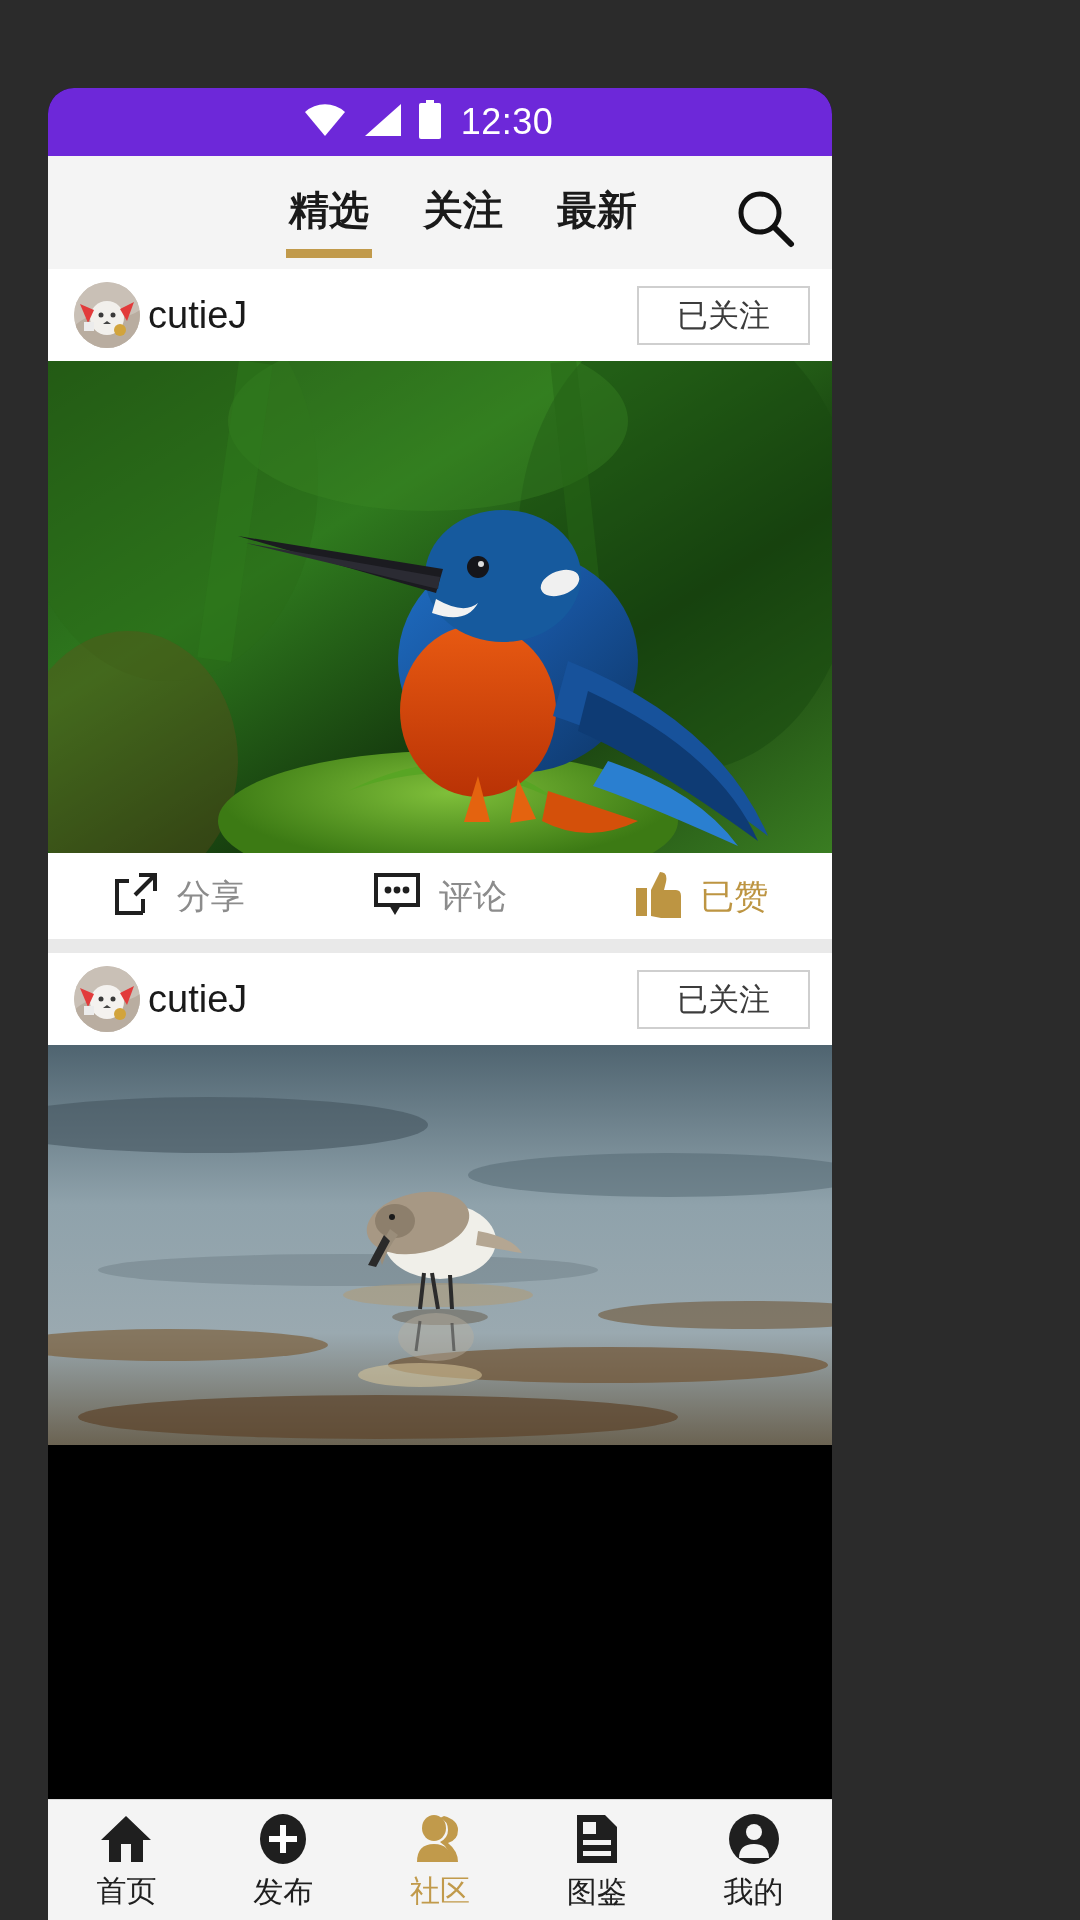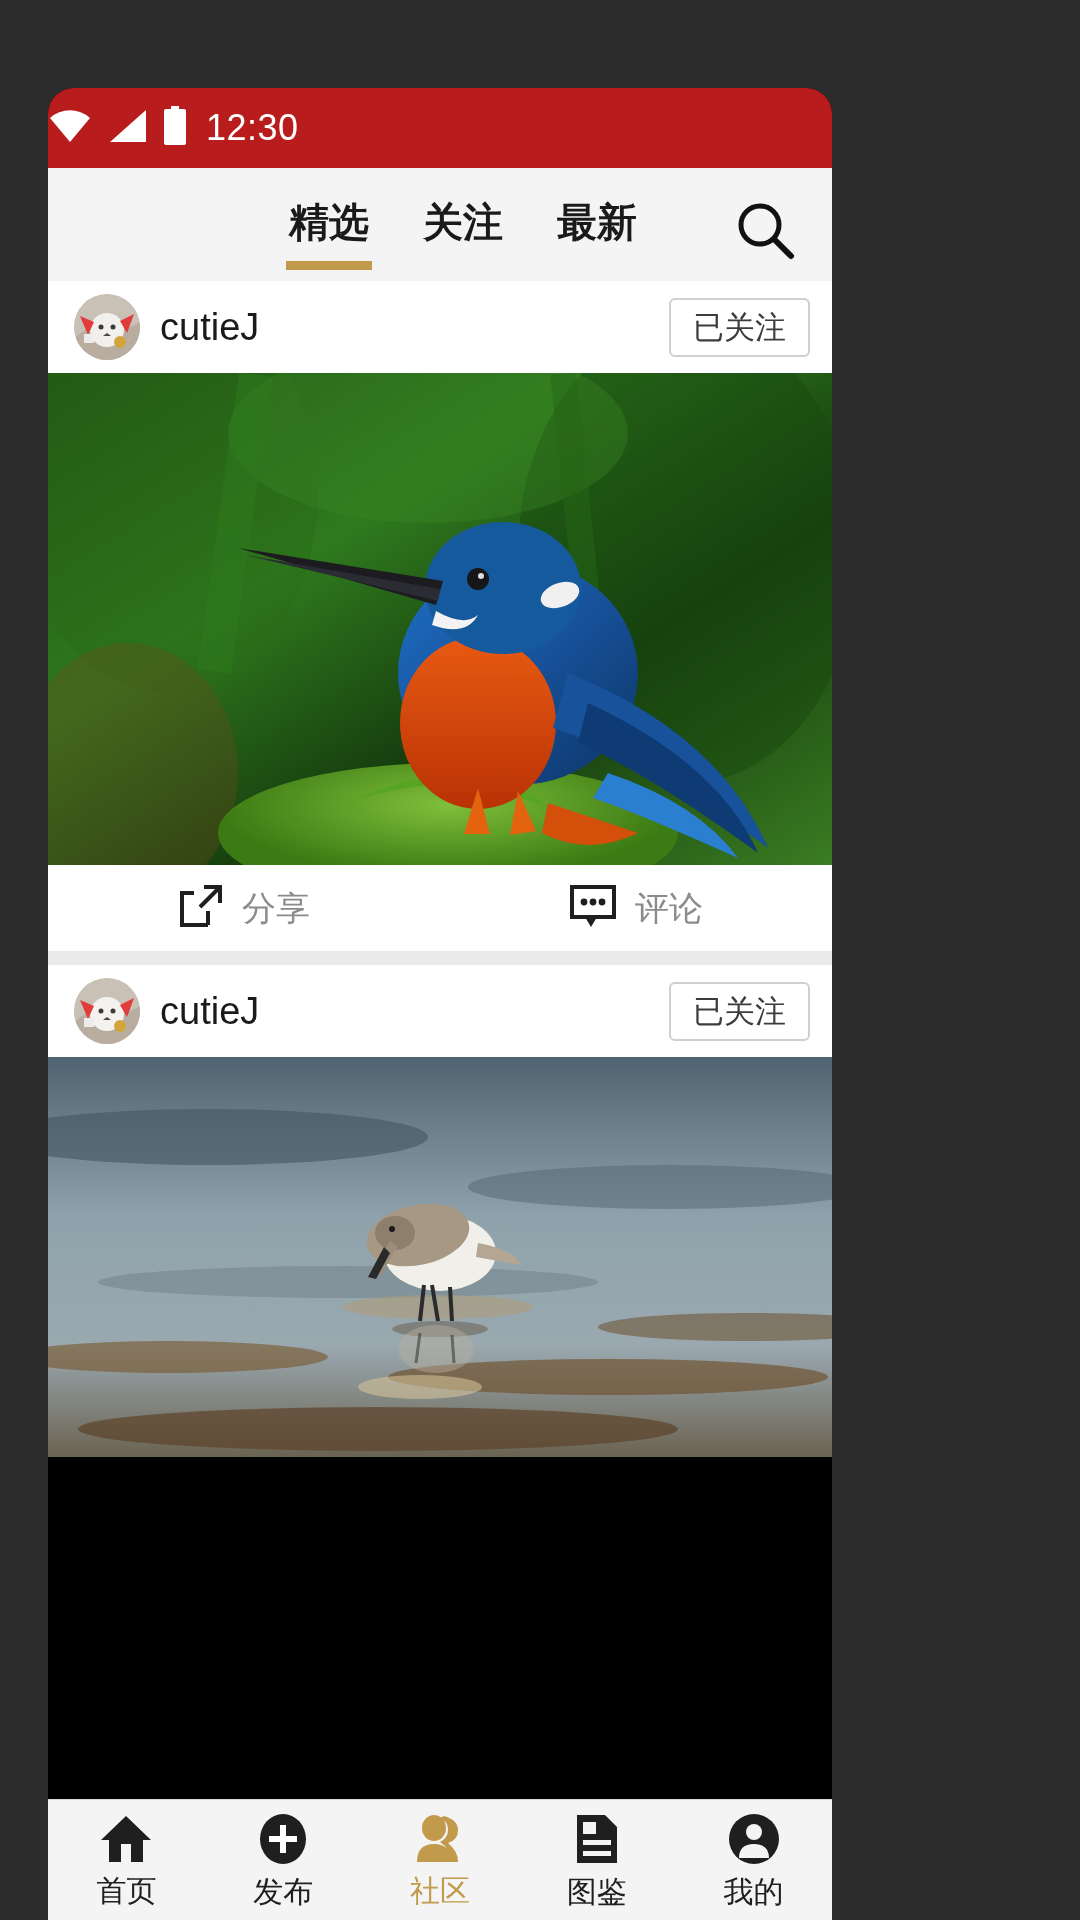--- a/index.html
+++ b/index.html
@@ -13,25 +13,25 @@
     position: absolute;
     left: 48px; top: 88px;
     width: 784px; height: 1832px;
     background: #000;
     border-radius: 26px 26px 0 0;
     overflow: hidden;
   }
 
   
   .statusbar {
-    height: 80px;
-    background: #b91c1c;
-    display: flex;
-    align-items: center;
-    justify-content: flex-start;
+    height: 68px;
+    background: #6d28d9;
+    display: flex;
+    align-items: center;
+    justify-content: center;
     padding: 0 24px 0 0;
     gap: 14px;
   }
   .sb-icon { display: block; }
   .sb-time {
     color: #fff;
     font-size: 36px;
     letter-spacing: 0.5px;
     font-family: "Liberation Sans", sans-serif;
     margin-left: 4px;
@@ -92,31 +92,31 @@
     border-radius: 50%;
     overflow: hidden;
     flex: 0 0 auto;
     position: relative;
     background: #cfc6bd;
   }
   .avatar svg { display: block; }
   .username {
     font-size: 38px;
     color: #1a1a1a;
-    margin-left: 20px;
+    margin-left: 8px;
     flex: 1;
     font-family: "Liberation Sans", sans-serif;
   }
   .follow-btn {
     border: 2px solid #cfcfcf;
-    border-radius: 6px;
+    border-radius: 0;
     background: #fff;
     color: #3c3c3c;
     font-size: 31px;
-    padding: 12px 22px;
+    padding: 12px 38px;
     line-height: 1;
     font-family: "DejaVu Sans", sans-serif;
   }
   .post-image { display: block; width: 100%; height: 492px; }
   .post-image.second { height: 400px; }
 
   
   .actionbar {
     height: 86px;
     background: #fff;
@@ -301,20 +301,29 @@
             <svg width="48" height="46" viewBox="0 0 48 46">
               <rect x="3" y="4" width="42" height="30" fill="none" stroke="#1f1f1f" stroke-width="4"></rect>
               <path d="M16 34 L22 44 L28 34 Z" fill="#1f1f1f"></path>
               <circle cx="15" cy="19" r="3.4" fill="#1f1f1f"></circle>
               <circle cx="24" cy="19" r="3.4" fill="#1f1f1f"></circle>
               <circle cx="33" cy="19" r="3.4" fill="#1f1f1f"></circle>
             </svg>
           </span>
           <span class="lbl">评论</span>
         </div>
+        <div class="action liked">
+          <span>
+            <svg width="48" height="48" viewBox="0 0 48 48">
+              <rect x="2" y="18" width="11" height="28" fill="#bd9542"></rect>
+              <path d="M17 46 V20 L26 2 q8 0 6 10 l-2 8 h12 q5 0 5 6 v26 z" fill="#bd9542"></path>
+            </svg>
+          </span>
+          <span class="lbl">已赞</span>
+        </div>
       </div>
     </div>
 
     <div class="divider"></div>
 
     <div class="post">
       <div class="post-header">
         <div class="avatar">
           <svg width="66" height="66" viewBox="0 0 66 66">
             <circle cx="33" cy="33" r="33" fill="#c9c0b6"></circle>

